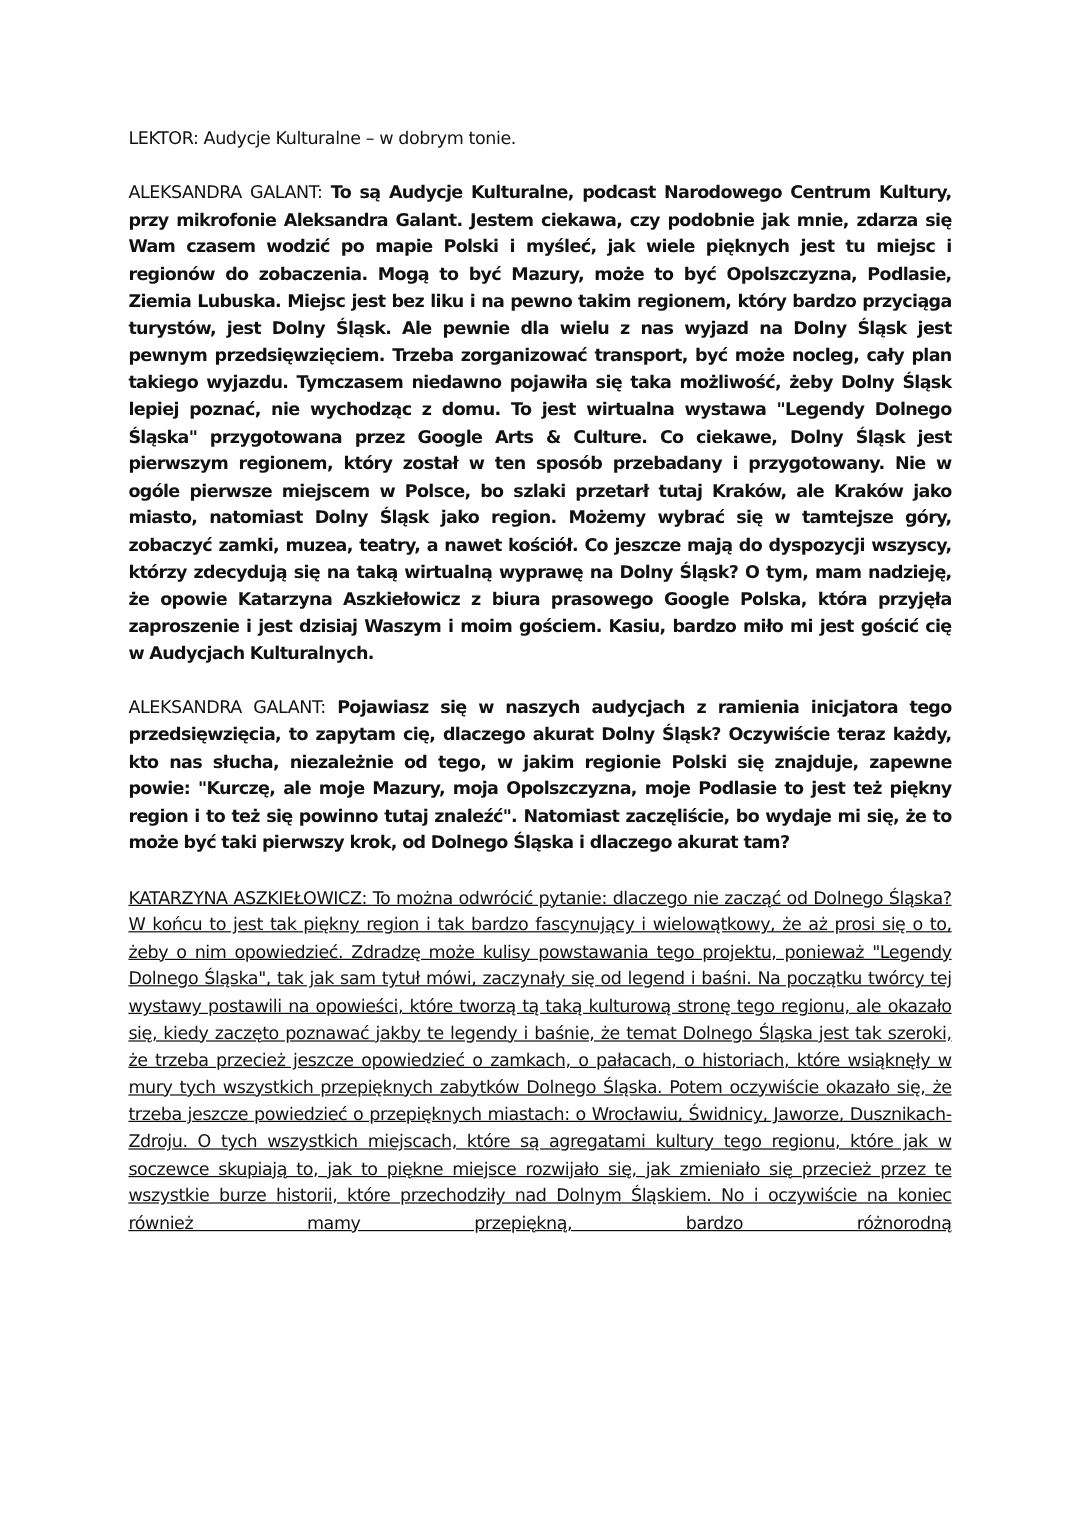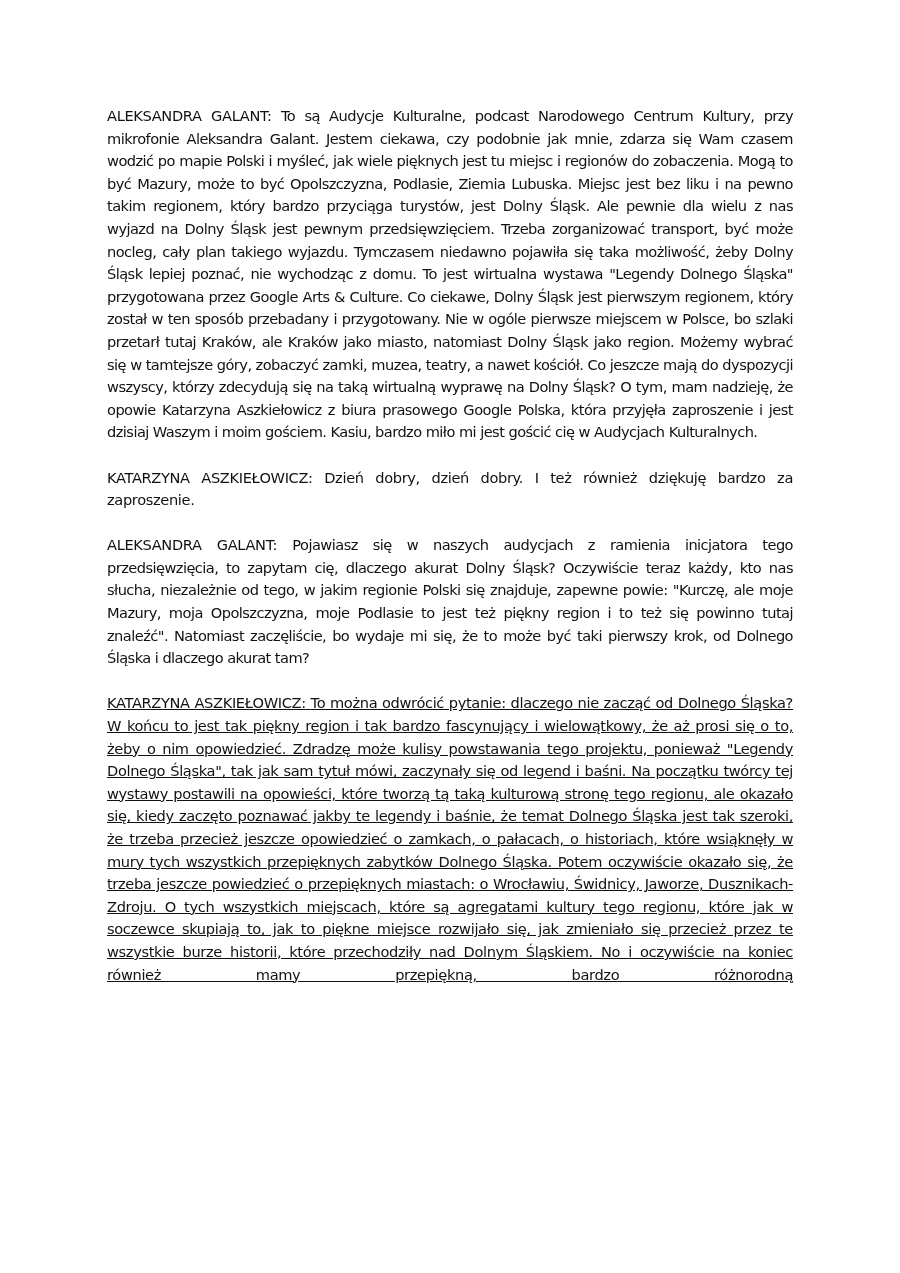--- a/index.html
+++ b/index.html
@@ -11,33 +11,33 @@
     width: 686px;
     font-family: "DejaVu Sans", sans-serif;
     font-size: 14.6px;
     line-height: 22.6px;
     color: #111111;
     letter-spacing: -0.35px;
   }
   .para { margin: 0 0 22.6px 0; text-align: justify; }
   .para.last { text-align: justify; text-align-last: justify; text-decoration: underline; }
   .speaker { font-weight: normal; }
-  .bold { font-weight: normal; letter-spacing: -0.55px; }
+  .bold { font-weight: bold; letter-spacing: -0.55px; }
 </style>
 </head>
 <body>
 
 <div class="page">
   <p class="para">
+    <span class="speaker">LEKTOR:</span>
+    <span>Audycje Kulturalne – w dobrym tonie.</span>
+  </p>
+  <p class="para">
     <span class="speaker">ALEKSANDRA GALANT:</span>
     <span class="bold">To są Audycje Kulturalne, podcast Narodowego Centrum Kultury, przy mikrofonie Aleksandra Galant. Jestem ciekawa, czy podobnie jak mnie, zdarza się Wam czasem wodzić po mapie Polski i myśleć, jak wiele pięknych jest tu miejsc i regionów do zobaczenia. Mogą to być Mazury, może to być Opolszczyzna, Podlasie, Ziemia Lubuska. Miejsc jest bez liku i na pewno takim regionem, który bardzo przyciąga turystów, jest Dolny Śląsk. Ale pewnie dla wielu z nas wyjazd na Dolny Śląsk jest pewnym przedsięwzięciem. Trzeba zorganizować transport, być może nocleg, cały plan takiego wyjazdu. Tymczasem niedawno pojawiła się taka możliwość, żeby Dolny Śląsk lepiej poznać, nie wychodząc z domu. To jest wirtualna wystawa "Legendy Dolnego Śląska" przygotowana przez Google Arts &amp; Culture. Co ciekawe, Dolny Śląsk jest pierwszym regionem, który został w ten sposób przebadany i przygotowany. Nie w ogóle pierwsze miejscem w Polsce, bo szlaki przetarł tutaj Kraków, ale Kraków jako miasto, natomiast Dolny Śląsk jako region. Możemy wybrać się w tamtejsze góry, zobaczyć zamki, muzea, teatry, a nawet kościół. Co jeszcze mają do dyspozycji wszyscy, którzy zdecydują się na taką wirtualną wyprawę na Dolny Śląsk? O tym, mam nadzieję, że opowie Katarzyna Aszkiełowicz z biura prasowego Google Polska, która przyjęła zaproszenie i jest dzisiaj Waszym i moim gościem. Kasiu, bardzo miło mi jest gościć cię w Audycjach Kulturalnych.</span>
-  </p>
-  <p class="para">
-    <span class="speaker">KATARZYNA ASZKIEŁOWICZ:</span>
-    <span>Dzień dobry, dzień dobry. I też również dziękuję bardzo za zaproszenie.</span>
   </p>
   <p class="para">
     <span class="speaker">ALEKSANDRA GALANT:</span>
     <span class="bold">Pojawiasz się w naszych audycjach z ramienia inicjatora tego przedsięwzięcia, to zapytam cię, dlaczego akurat Dolny Śląsk? Oczywiście teraz każdy, kto nas słucha, niezależnie od tego, w jakim regionie Polski się znajduje, zapewne powie: "Kurczę, ale moje Mazury, moja Opolszczyzna, moje Podlasie to jest też piękny region i to też się powinno tutaj znaleźć". Natomiast zaczęliście, bo wydaje mi się, że to może być taki pierwszy krok, od Dolnego Śląska i dlaczego akurat tam?</span>
   </p>
   <p class="para last">
     <span class="speaker">KATARZYNA ASZKIEŁOWICZ:</span>
     <span>To można odwrócić pytanie: dlaczego nie zacząć od Dolnego Śląska? W końcu to jest tak piękny region i tak bardzo fascynujący i wielowątkowy, że aż prosi się o to, żeby o nim opowiedzieć. Zdradzę może kulisy powstawania tego projektu, ponieważ "Legendy Dolnego Śląska", tak jak sam tytuł mówi, zaczynały się od legend i baśni. Na początku twórcy tej wystawy postawili na opowieści, które tworzą tą taką kulturową stronę tego regionu, ale okazało się, kiedy zaczęto poznawać jakby te legendy i baśnie, że temat Dolnego Śląska jest tak szeroki, że trzeba przecież jeszcze opowiedzieć o zamkach, o pałacach, o historiach, które wsiąknęły w mury tych wszystkich przepięknych zabytków Dolnego Śląska. Potem oczywiście okazało się, że trzeba jeszcze powiedzieć o przepięknych miastach: o Wrocławiu, Świdnicy, Jaworze, Dusznikach-Zdroju. O tych wszystkich miejscach, które są agregatami kultury tego regionu, które jak w soczewce skupiają to, jak to piękne miejsce rozwijało się, jak zmieniało się przecież przez te wszystkie burze historii, które przechodziły nad Dolnym Śląskiem. No i oczywiście na koniec również mamy przepiękną, bardzo różnorodną</span>
   </p>
 </div>

